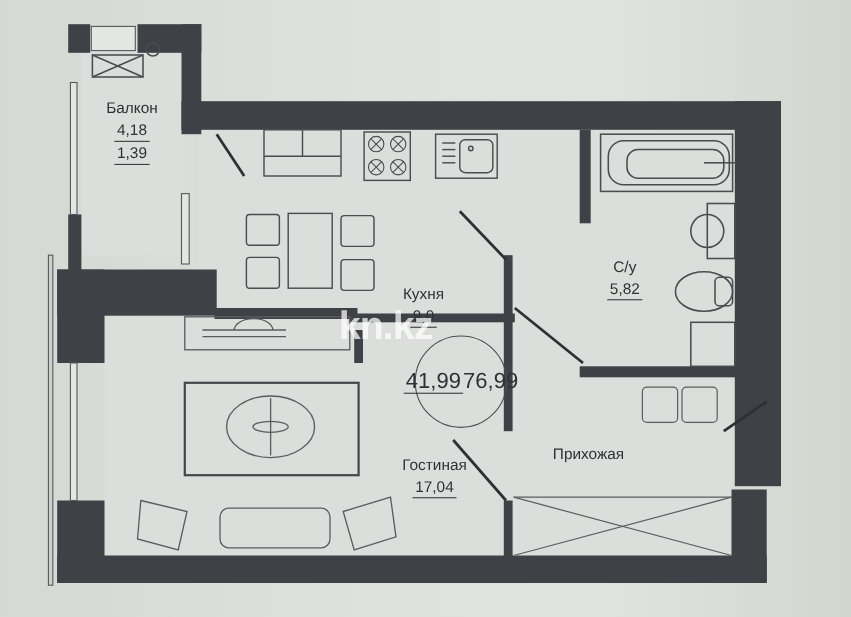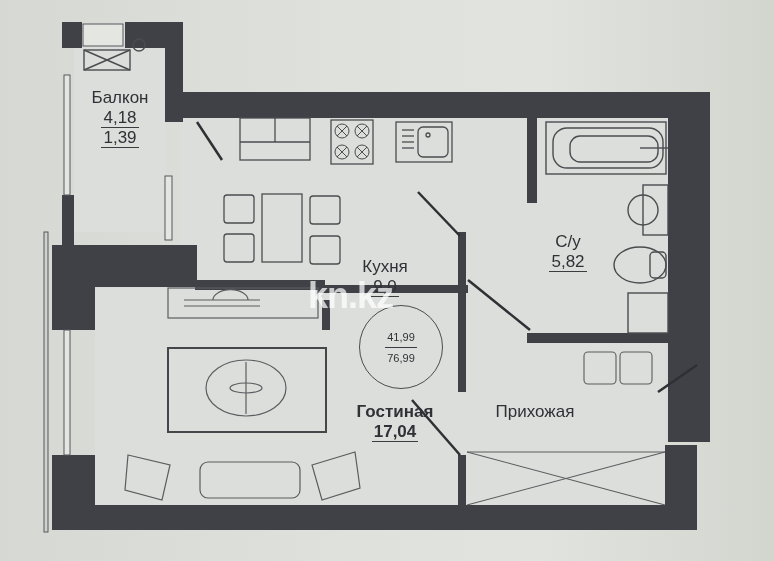--- a/index.html
+++ b/index.html
@@ -11,37 +11,37 @@
   }
   .page {
     position: absolute; inset: 0;
     background: linear-gradient(90deg, #d6d9d3 0%, #dfe1dc 45%, #e1e3de 70%, #d3d6cf 100%);
   }
   svg.plan { position: absolute; left: 0; top: 0; }
   .room-label {
     position: absolute;
     text-align: center;
     color: #2f3136;
-    font-size: 17px;
+    font-size: 14px;
     line-height: 20px;
   }
   .room-label .area {
     display: inline-block;
     border-bottom: 1.5px solid #3a3c40;
     padding: 0 2px;
     line-height: 19px;
   }
   .total-badge {
     position: absolute;
-    left: 359px; top: 305px;
+    left: 377px; top: 305px;
     width: 82px; height: 82px;
     border: 1.5px solid #4a4c50;
     border-radius: 50%;
-    display: flex; flex-direction: column; align-items: center; justify-content: center;
-    color: #2f3136; font-size: 11px; line-height: 20px;
+    display: flex; flex-direction: row; align-items: center; justify-content: center;
+    color: #2f3136; font-size: 20px; line-height: 20px;
   }
   .total-badge .living { border-bottom: 1.5px solid #3a3c40; padding: 0 2px; }
   .watermark {
     position: absolute;
     left: 308px; top: 246px;
     font-size: 36px; font-weight: bold;
     color: rgba(255,255,255,0.72);
     letter-spacing: -1px;
     line-height: 52px;
     margin-top: 24px;
@@ -193,21 +193,21 @@
   <div class="room-label" style="left:345px; top:212px; width:80px;margin-top:45px;">
     <div>Кухня</div>
     <div><span class="area">9,0</span></div>
   </div>
 
   <div class="room-label" style="left:538px; top:232px; width:60px;">
     <div>С/у</div>
     <div><span class="area">5,82</span></div>
   </div>
 
-  <div class="room-label" style="left:345px; top:402px; width:100px;font-weight:bold;">
+  <div class="room-label" style="left:345px; top:412px; width:100px;">
     <div>Гостиная</div>
     <div><span class="area">17,04</span></div>
   </div>
 
   <div class="room-label" style="left:480px; top:402px; width:110px;">
     <div>Прихожая</div>
   </div>
 
   <div class="total-badge">
     <span class="living">41,99</span>

